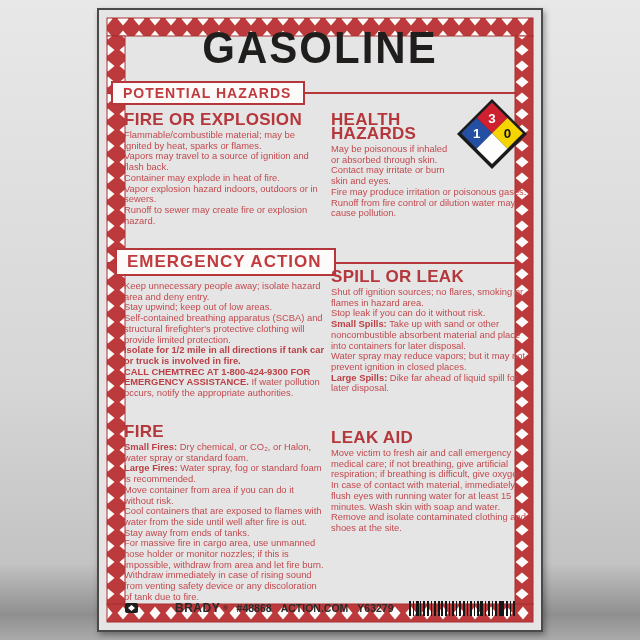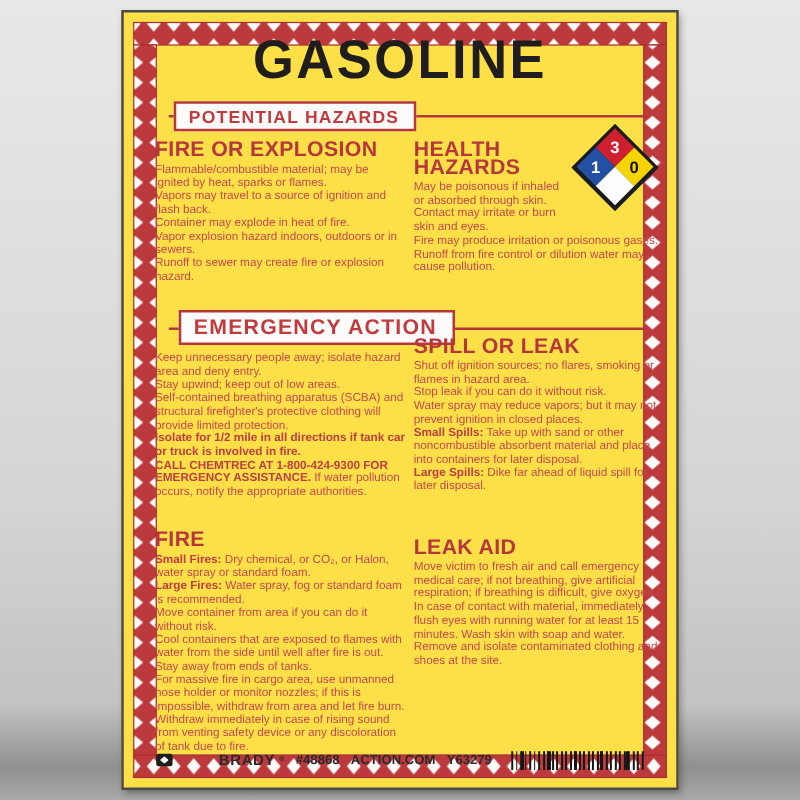--- a/index.html
+++ b/index.html
@@ -3,30 +3,30 @@
 <meta charset="utf-8">
 <style>
   html,body{margin:0;padding:0;}
   body{
     width:640px;height:640px;overflow:hidden;position:relative;
     font-family:"Liberation Sans","DejaVu Sans",sans-serif;
     background:linear-gradient(#e8e8e8 0%,#d6d6d6 60%,#c3c3c3 88%,#8f8f8f 96%,#aaaaaa 100%);
   }
   .sign{
     position:absolute;left:97px;top:8px;width:446px;height:624px;
-    background:#fde047;border:2px solid #4c4a49;box-sizing:border-box;
+    background:#e5e5e5;border:2px solid #4c4a49;box-sizing:border-box;
     box-shadow:2px 3px 6px rgba(0,0,0,.35);
   }
   .border-svg{position:absolute;left:0;top:0;width:442px;height:620px;pointer-events:none;}
   .title{
     position:absolute;left:0;top:14px;width:100%;text-align:center;
     font-size:42px;font-weight:bold;letter-spacing:2px;color:#201d1d;
     transform:scaleY(1.04);
   }
-  .rule-row{position:absolute;left:36px;right:24px;height:26px;}
+  .rule-row{position:absolute;left:8px;right:24px;height:26px;}
   .rule-row .rule{position:absolute;left:0;right:0;top:50%;height:2px;margin-top:-1px;background:#b5373b;}
   .label-box{
     position:absolute;left:4px;top:0;background:#fdfbfa;border:2px solid #b5373b;
     color:#c03a3e;font-weight:bold;padding:2px 12px 2px 10px;white-space:nowrap;
     letter-spacing:1px;
   }
   .ph .label-box{font-size:14px;top:1px;}
   .ea .label-box{font-size:17px;top:-2px;}
   .sec{position:absolute;color:#c34a4f;font-size:9.4px;line-height:10.7px;}
   .sec h3{margin:0 0 3px 0;font-size:17px;line-height:14px;letter-spacing:.3px;color:#b5373b;font-weight:bold;}
@@ -124,22 +124,22 @@
         <div class="ln"><b>Isolate for 1/2 mile in all directions if tank car or truck is involved in fire.</b></div>
         <div class="ln"><b>CALL CHEMTREC AT 1-800-424-9300 FOR EMERGENCY ASSISTANCE.</b> If water pollution occurs, notify the appropriate authorities.</div>
       </div>
   </div>
 
   <div class="sec" style="left:232px;top:260px;width:196px;">
     <h3>SPILL OR LEAK</h3>
     <div>
         <div class="ln">Shut off ignition sources; no flares, smoking or flames in hazard area.</div>
         <div class="ln">Stop leak if you can do it without risk.</div>
+        <div class="ln"><b>Small Spills:</b> Take up with sand or other noncombustible absorbent material and place into containers for later disposal.</div>
         <div class="ln">Water spray may reduce vapors; but it may not prevent ignition in closed places.</div>
-        <div class="ln"><b>Small Spills:</b> Take up with sand or other noncombustible absorbent material and place into containers for later disposal.</div>
         <div class="ln"><b>Large Spills:</b> Dike far ahead of liquid spill for later disposal.</div>
       </div>
   </div>
 
   <div class="sec" style="left:25px;top:415px;width:202px;">
     <h3>FIRE</h3>
     <div>
         <div class="ln"><b>Small Fires:</b> Dry chemical, or CO₂, or Halon, water spray or standard foam.</div>
         <div class="ln"><b>Large Fires:</b> Water spray, fog or standard foam is recommended.</div>
         <div class="ln">Move container from area if you can do it without risk.</div>

